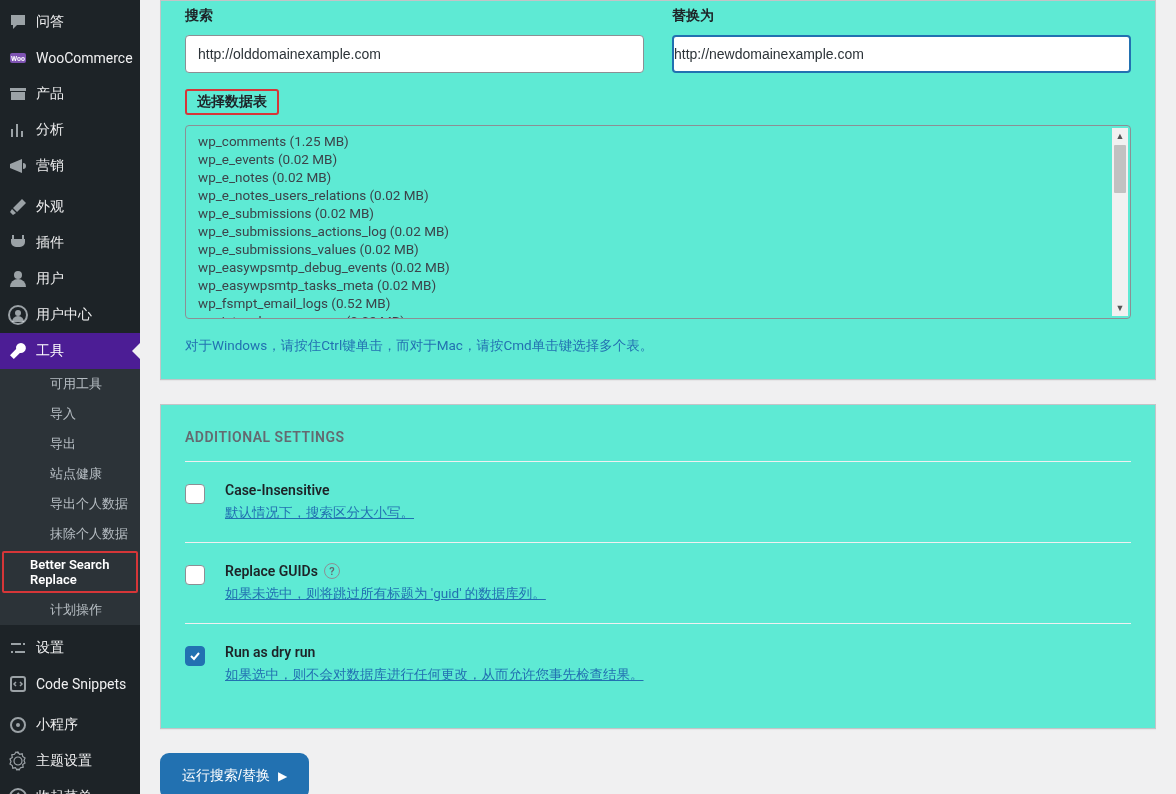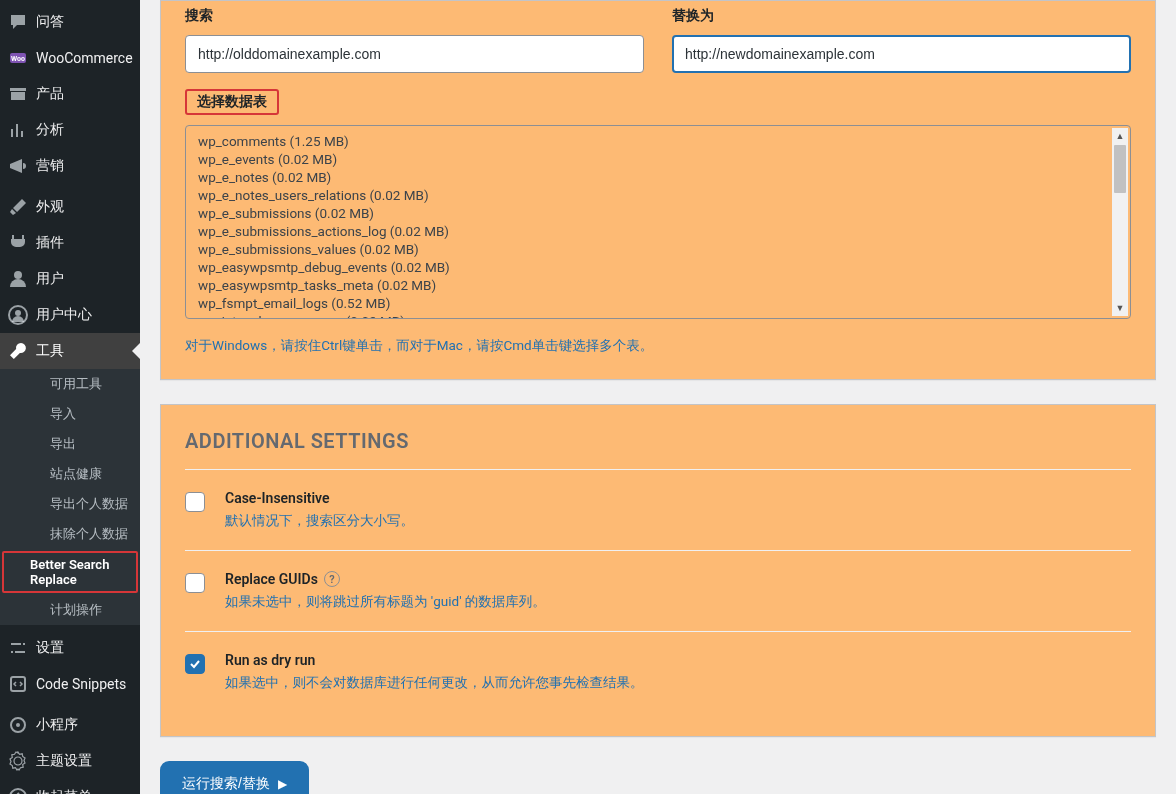--- a/index.html
+++ b/index.html
@@ -34,21 +34,21 @@
 }
 .side-item .ico {
   width: 20px;
   height: 20px;
   display: inline-flex;
   align-items: center;
   justify-content: flex-start;
   color: rgba(240,246,252,0.6);
 }
 .side-item.active {
-  background: #404040;
+  background: #4c1d95;
   color: #fff;
 }
 .side-item.active .ico { color: #fff; }
 .side-item.active::after {
   content: "";
   position: absolute;
   right: 0;
   top: 50%;
   margin-top: -8px;
   border: 8px solid transparent;
@@ -72,21 +72,21 @@
 }
 .side-sep { height: 5px; }
 
 
 .main {
   flex: 1;
   padding: 0 20px 30px 20px;
   overflow: auto;
 }
 .card {
-  background: #fdba74;
+  background: #5eead4;
   border: 1px solid #c3c4c7;
   box-shadow: 0 1px 1px rgba(0,0,0,.04);
   padding: 0 24px 24px 24px;
   margin-bottom: 24px;
 }
 .row { display: flex; gap: 28px; }
 .col { flex: 1; }
 .label {
   font-weight: 600;
   font-size: 14px;
@@ -104,21 +104,21 @@
   width: 100%;
   padding: 10px 12px;
   border: 1px solid #8c8f94;
   border-radius: 4px;
   font-size: 14px;
   color: #2c3338;
 }
 input.text.focus {
   border: 2px solid #2271b1;
   outline: none;
-  padding: 9px 11px;
+  padding: 9px 0;
 }
 .select-box {
   border: 1px solid #8c8f94;
   border-radius: 4px;
   position: relative;
 }
 .select-list {
   list-style: none;
   padding: 6px 12px 6px 12px;
   max-height: 192px;
@@ -148,21 +148,21 @@
   border-radius: 1px;
 }
 .help-text {
   font-size: 13.5px;
   color: #2271b1;
   margin-top: 18px;
 }
 
 
 .section-title {
-  font-size: 20px;
+  font-size: 14px;
   font-weight: 600;
   color: #646970;
   letter-spacing: 0.5px;
   padding: 24px 0 16px 0;
 }
 .setting-row {
   display: flex;
   align-items: flex-start;
   gap: 20px;
   padding: 20px 0;
@@ -192,20 +192,21 @@
   font-size: 14px;
   color: #1d2327;
   margin-bottom: 6px;
   display: flex;
   align-items: center;
   gap: 6px;
 }
 .setting-text .d {
   font-size: 13.5px;
   color: #2271b1;
+  text-decoration: underline;
 }
 .qmark {
   width: 16px; height: 16px;
   border: 1px solid #8c8f94;
   border-radius: 50%;
   display: inline-flex;
   align-items: center;
   justify-content: center;
   font-size: 11px;
   color: #646970;

